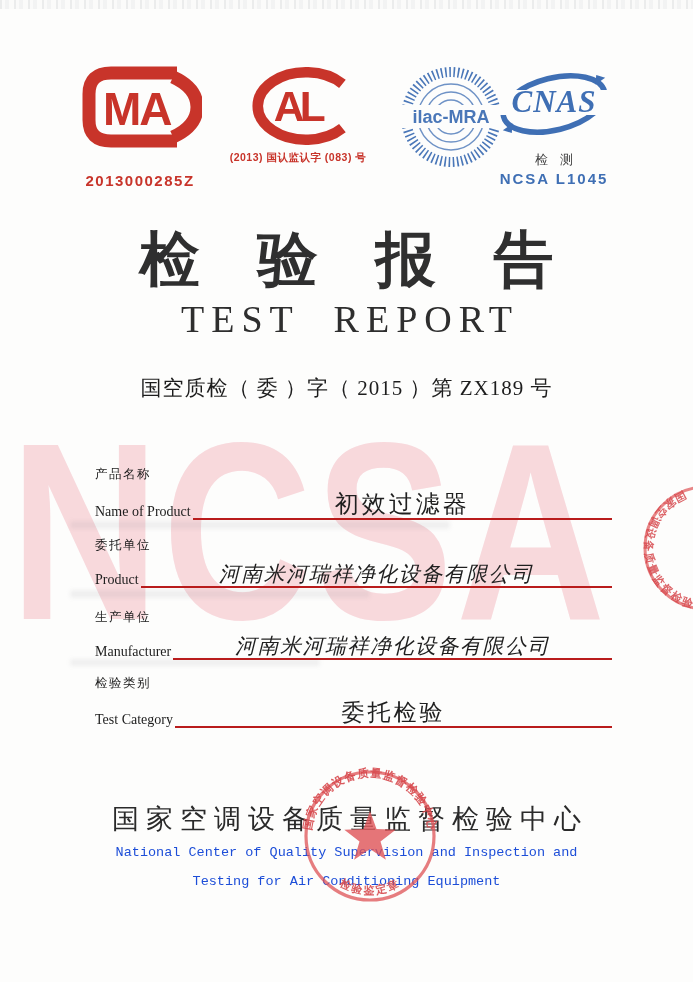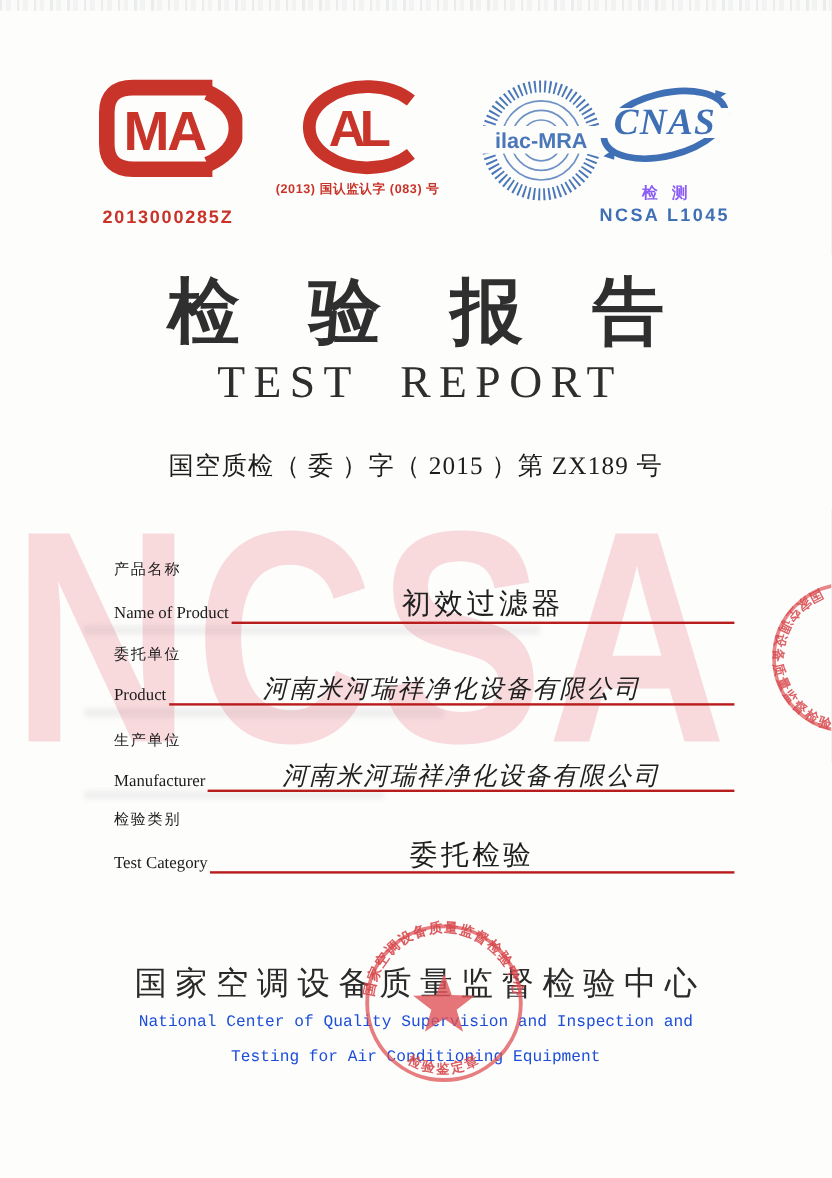--- a/index.html
+++ b/index.html
@@ -37,22 +37,22 @@
   .logo-cnas{left:496px;top:64px;width:116px;}
   .cert-red-no{
     font-family:"Liberation Sans", sans-serif;font-weight:bold;
     color:#c8342a;font-size:15px;letter-spacing:1.5px;margin-top:16px;
   }
   .cert-red-small{
     font-family:"Liberation Sans", sans-serif;font-weight:bold;
     color:#c8342a;font-size:10.5px;letter-spacing:.5px;margin-top:5px;white-space:nowrap;
   }
   .cnas-tag{
-    font-family:"Liberation Sans", sans-serif;font-weight:bold;
-    color:#8b5cf6;font-size:13px;letter-spacing:12px;margin-top:1px;text-indent:12px;
+    font-family:"Liberation Sans", sans-serif;font-weight:normal;
+    color:#404040;font-size:13px;letter-spacing:12px;margin-top:1px;text-indent:12px;
   }
   .cnas-no{
     font-family:"Liberation Sans", sans-serif;font-weight:bold;
     color:#3f6fb4;font-size:15px;letter-spacing:2px;margin-top:1px;
   }
 
   
   .title-cn{
     position:absolute;left:0;right:0;top:220px;text-align:center;
     font-family:"Liberation Sans", sans-serif;font-weight:bold;color:#2f2f2f;

